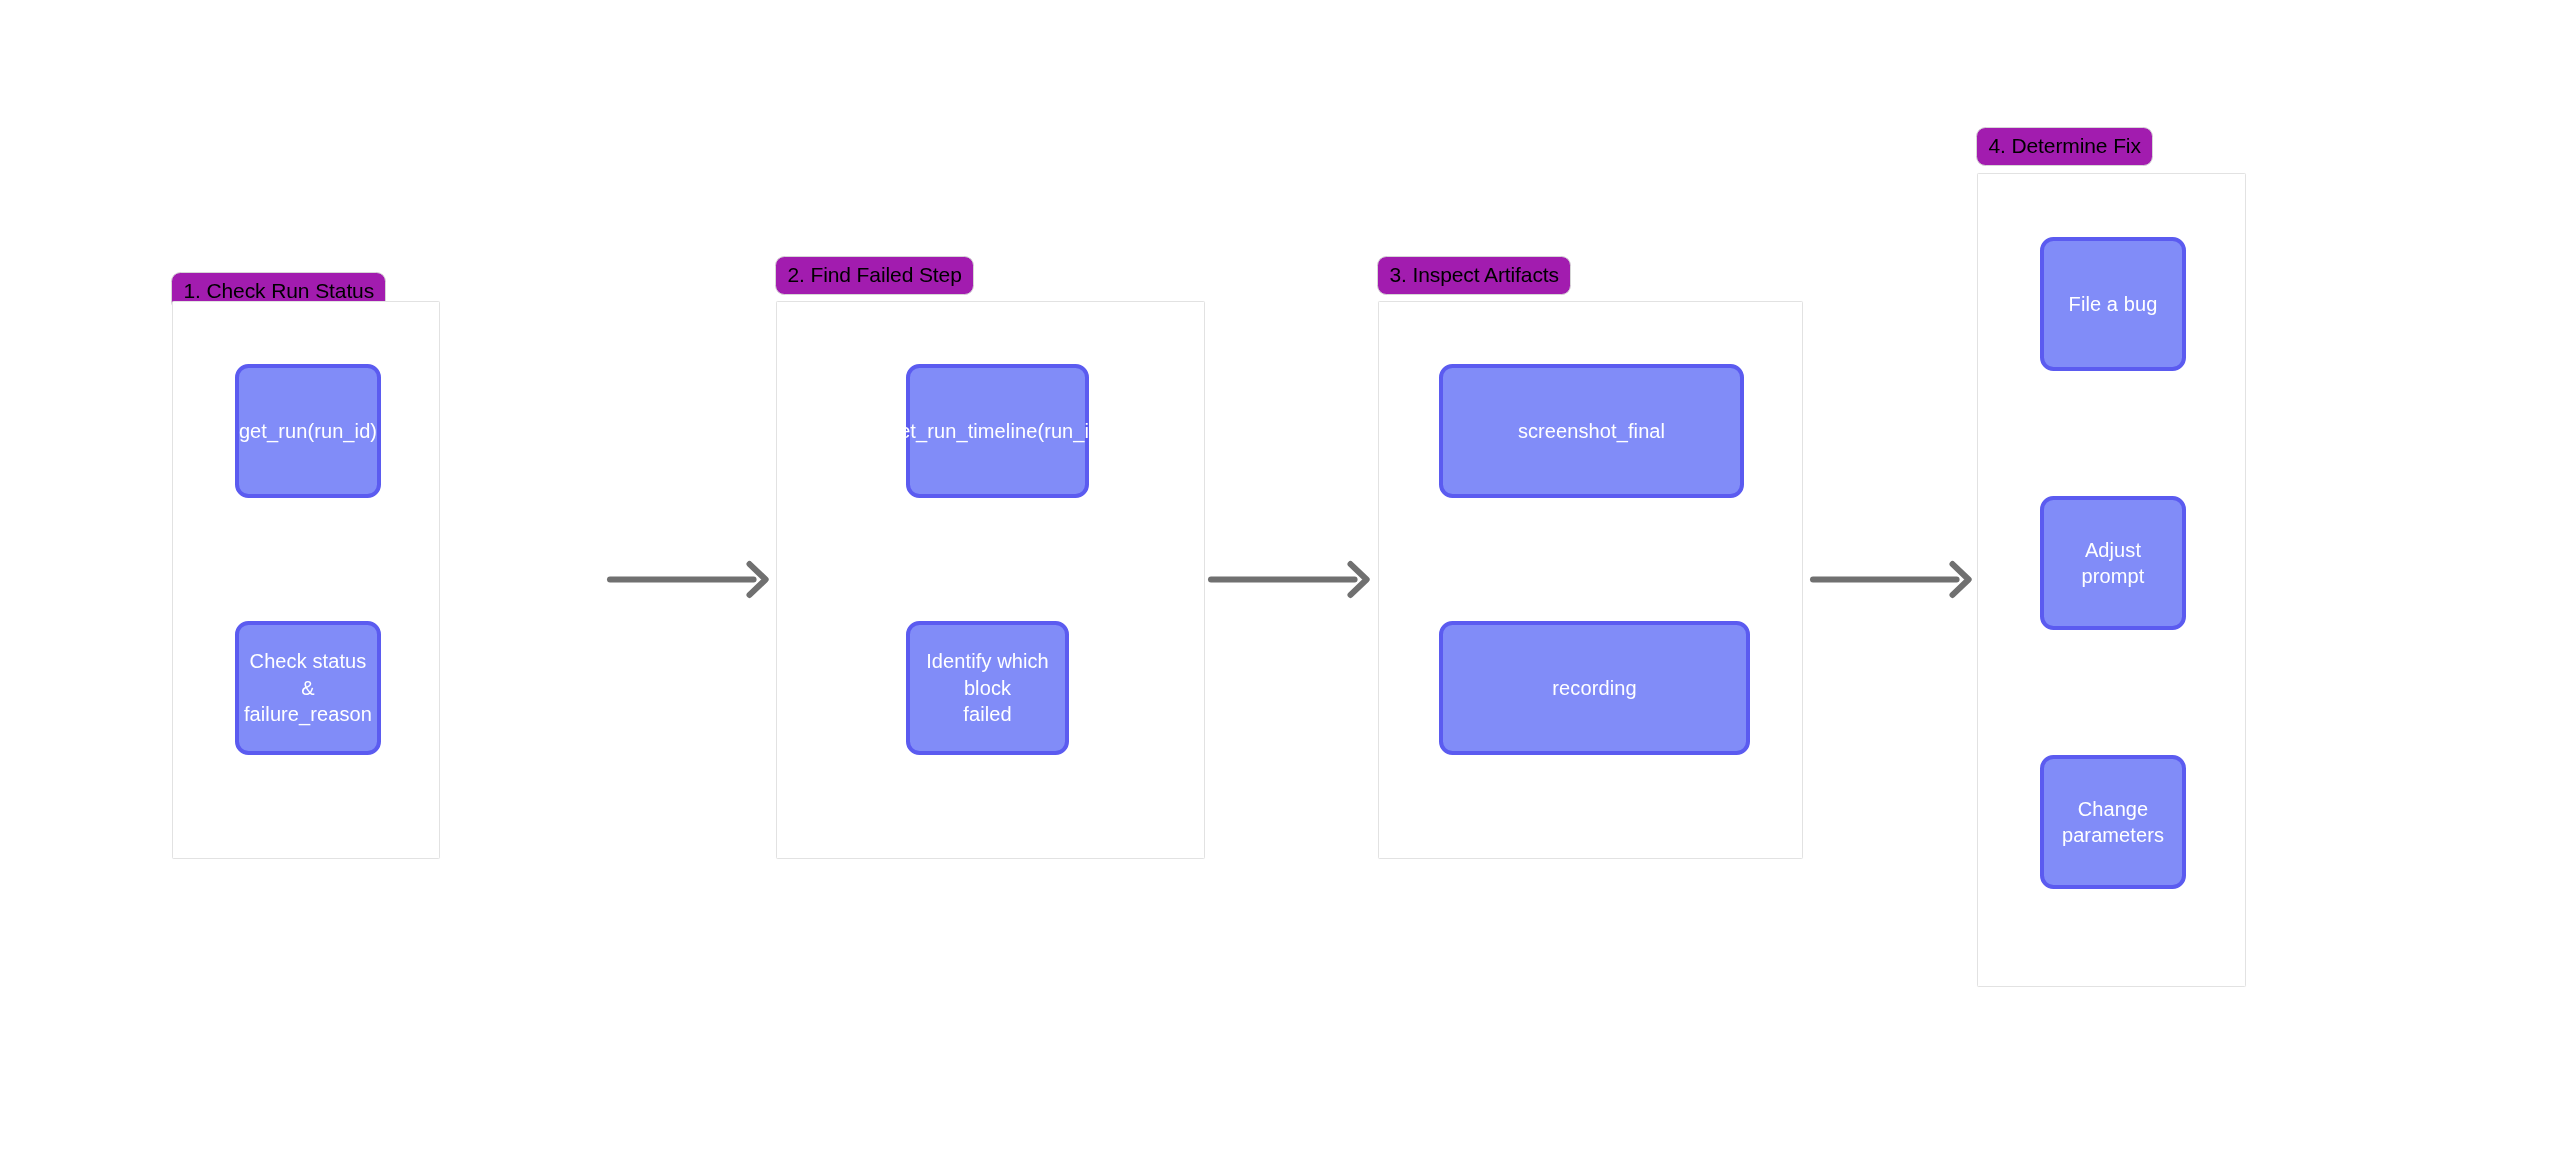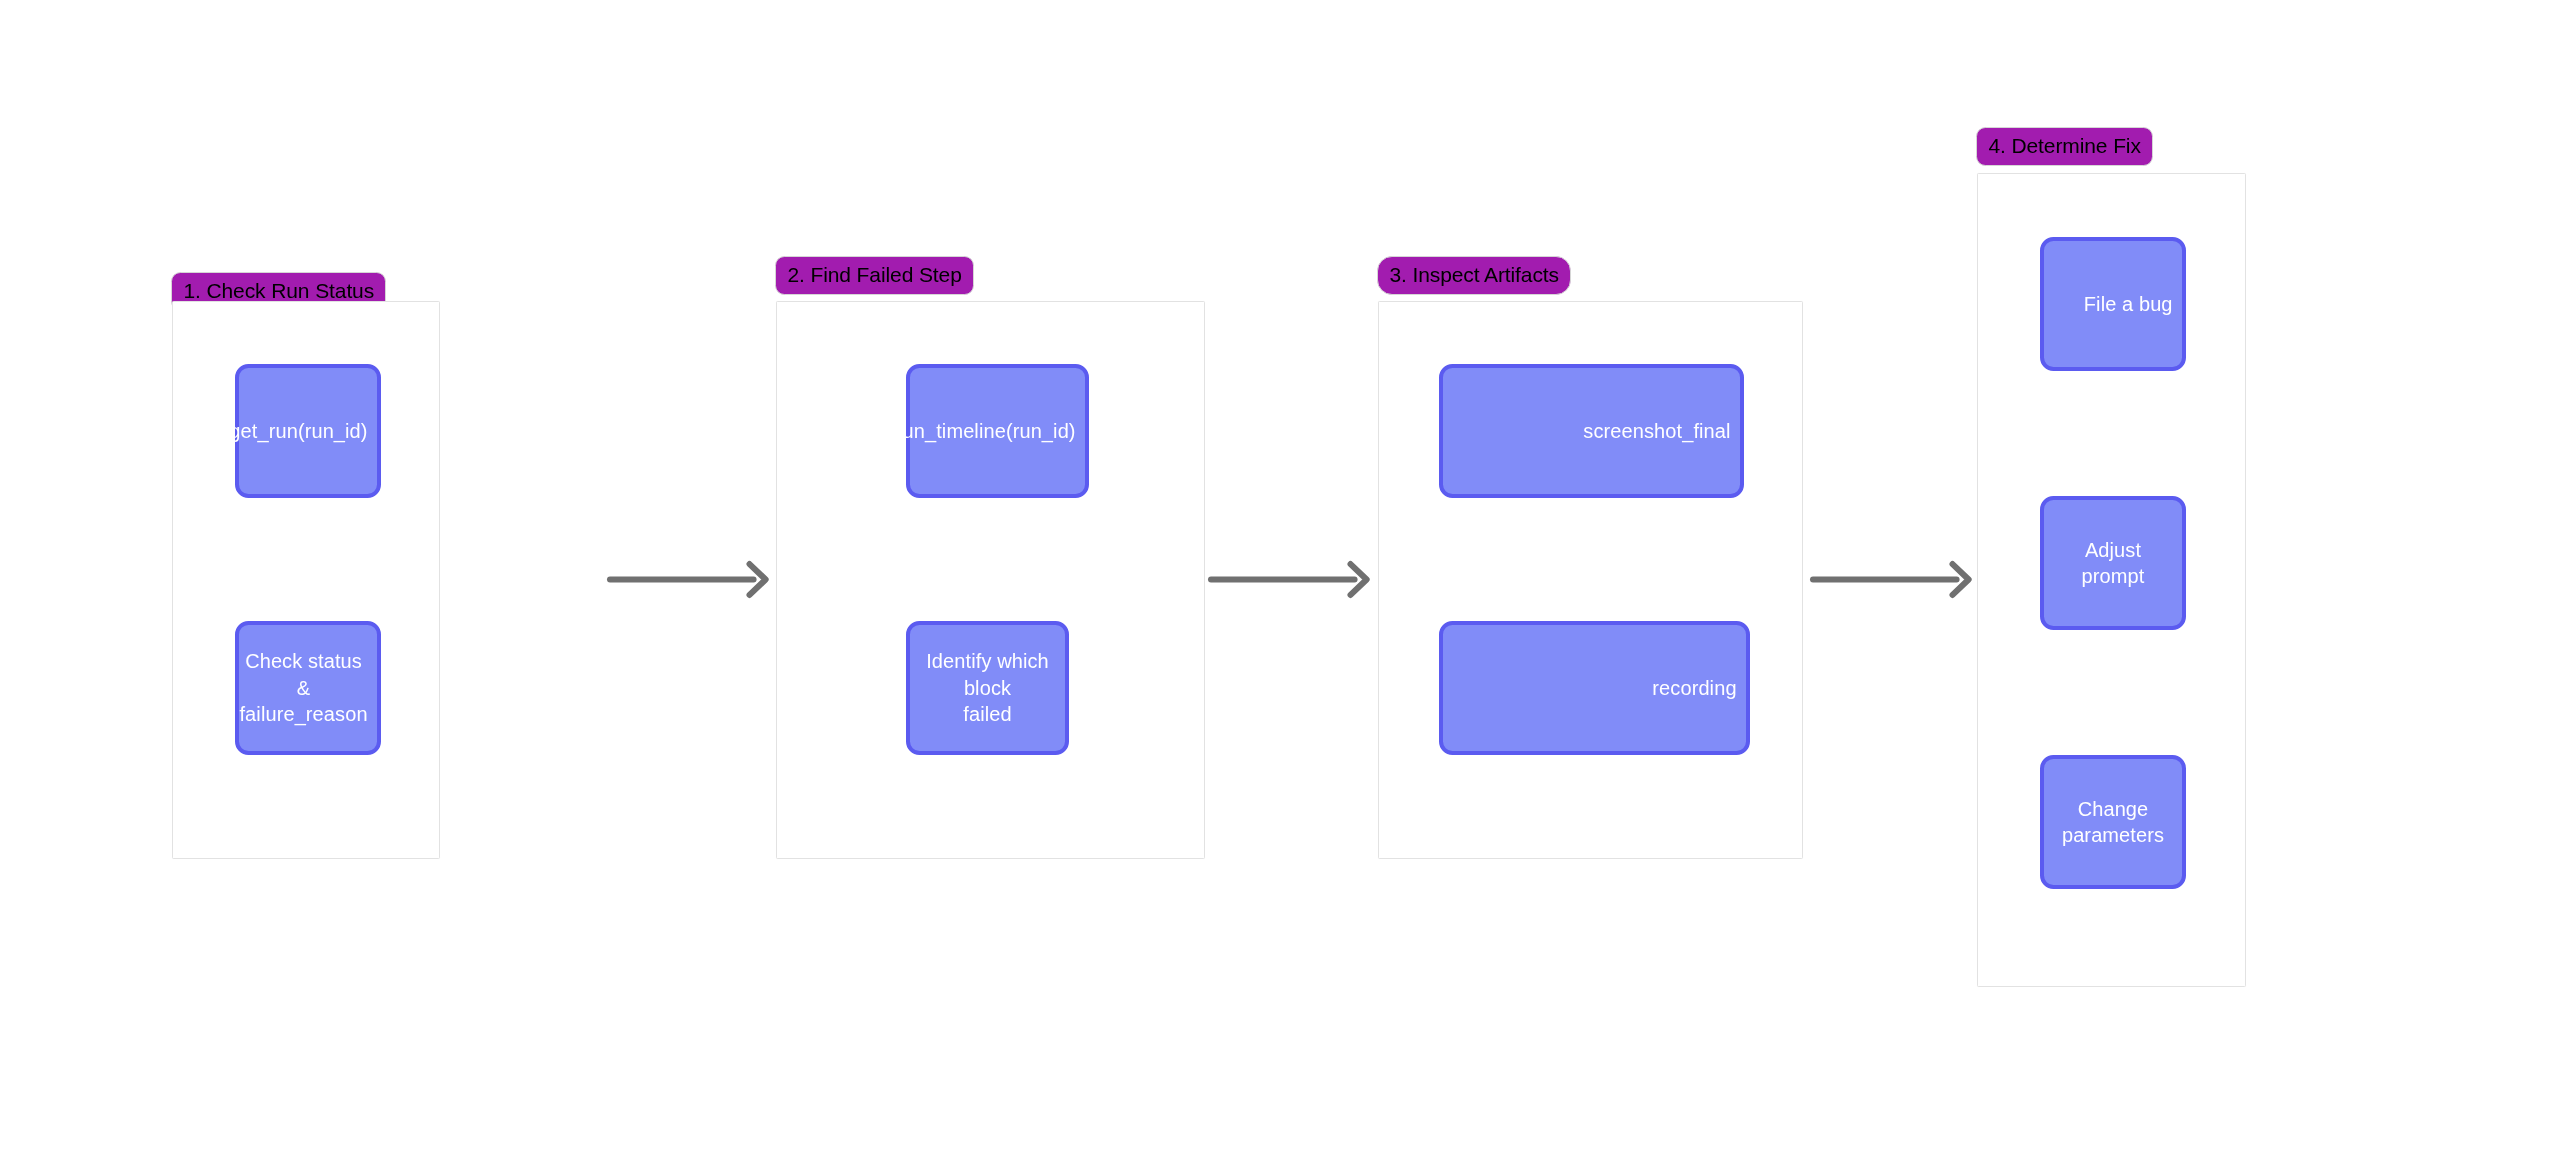--- a/index.html
+++ b/index.html
@@ -50,21 +50,21 @@
   
   .node {
     position: absolute;
     box-sizing: border-box;
     background: #818cf8;
     border: 4px solid #5b5bf0;
     border-radius: 13.4px;
     color: #ffffff;
     display: flex;
     align-items: center;
-    justify-content: flex-end;
+    justify-content: center;
     text-align: center;
     font-size: 20px;
     line-height: 1.32;
     letter-spacing: 0.1px;
     padding: 0 9.4px;
   }
   .node .node-text {
     display: block;
     white-space: pre-line;
   }
@@ -105,21 +105,21 @@
       <span class="node-text">Identify which block
 failed</span>
     </div>
   </div>
 
   <svg class="arrow-svg" style="left:1211px; top:562px; width:161px; height:35px;" viewBox="0 0 240 52">
     <path d="M 0 26 L 214 26" fill="none" stroke="#707070" stroke-width="9" stroke-linecap="round"></path>
     <path d="M 208 3 L 232 26 L 208 49" fill="none" stroke="#707070" stroke-width="9" stroke-linecap="round" stroke-linejoin="round"></path>
   </svg>
 
-  <div class="cluster-label" style="left:1377px; top:256px;border-radius:15px;">3. Inspect Artifacts</div>
+  <div class="cluster-label" style="left:1377px; top:256px;">3. Inspect Artifacts</div>
   <div class="cluster" style="left:1378px; top:301px; width:425px; height:558px;">
     <div class="node" style="left:60px; top:62px; width:305px; height:134px;">
       <span class="node-text">screenshot_final</span>
     </div>
     <div class="node" style="left:60px; top:319px; width:311px; height:134px;">
       <span class="node-text">recording</span>
     </div>
   </div>
 
   <svg class="arrow-svg" style="left:1813px; top:562px; width:161px; height:35px;" viewBox="0 0 240 52">

